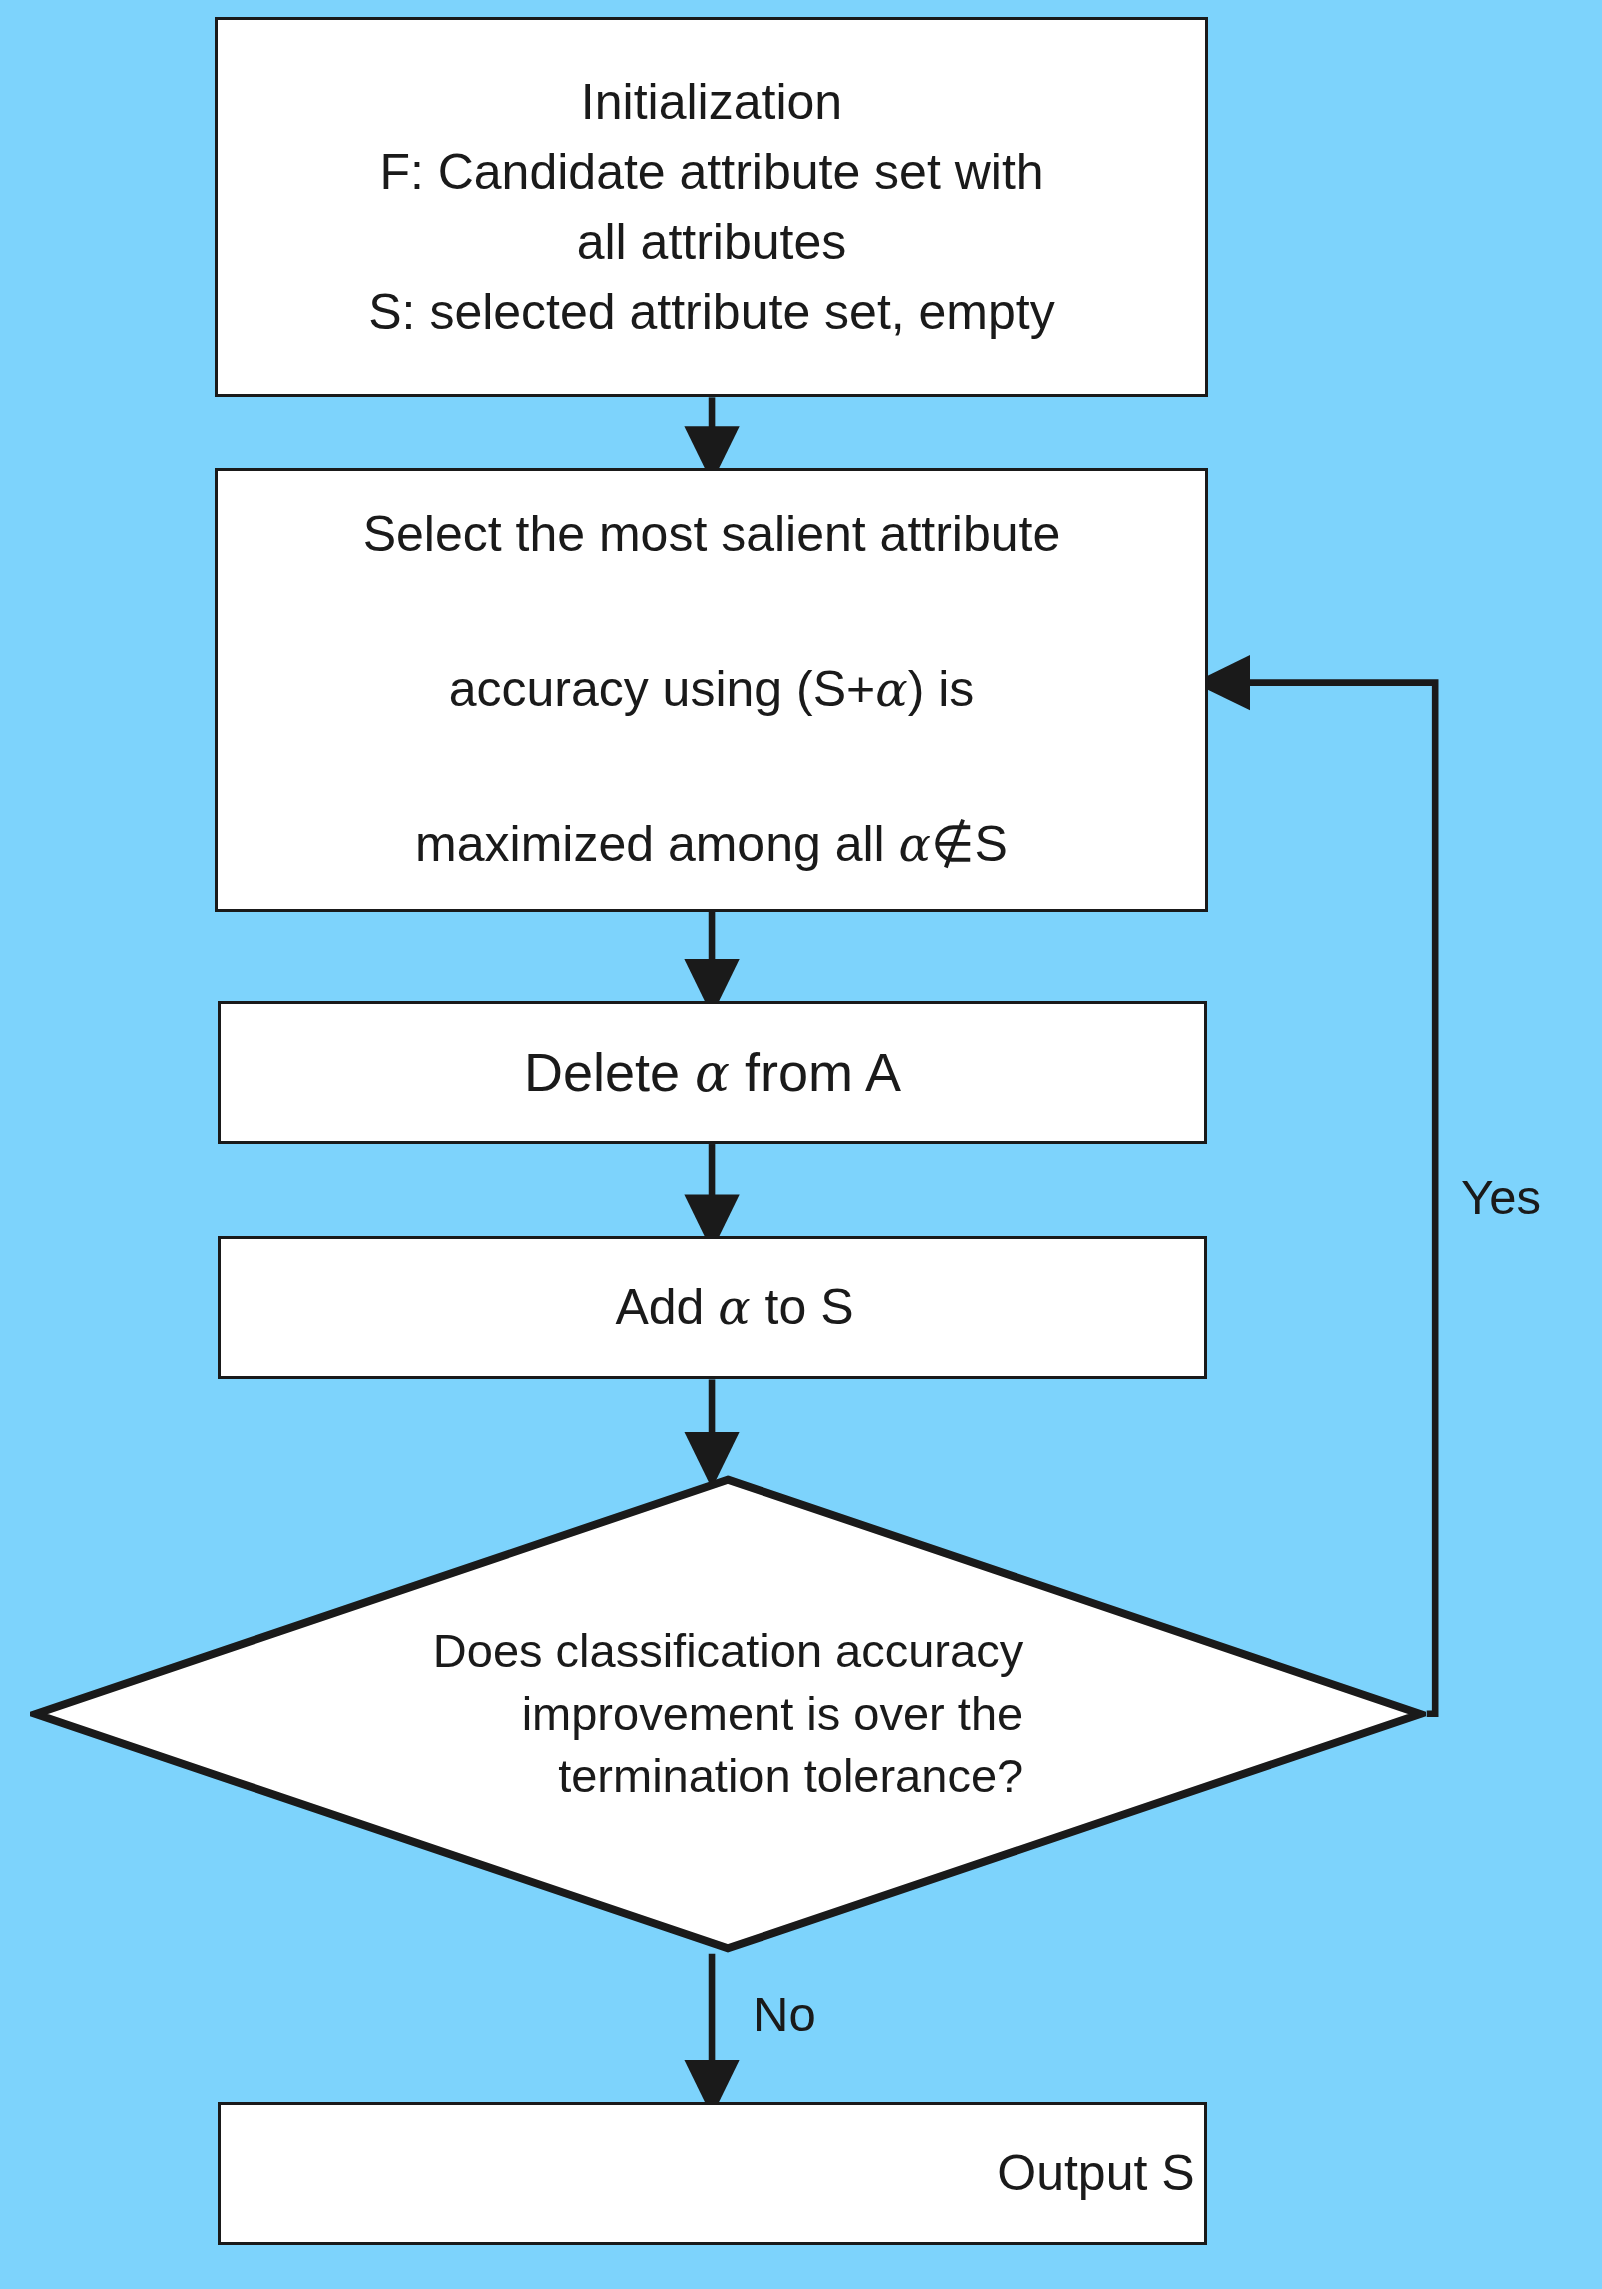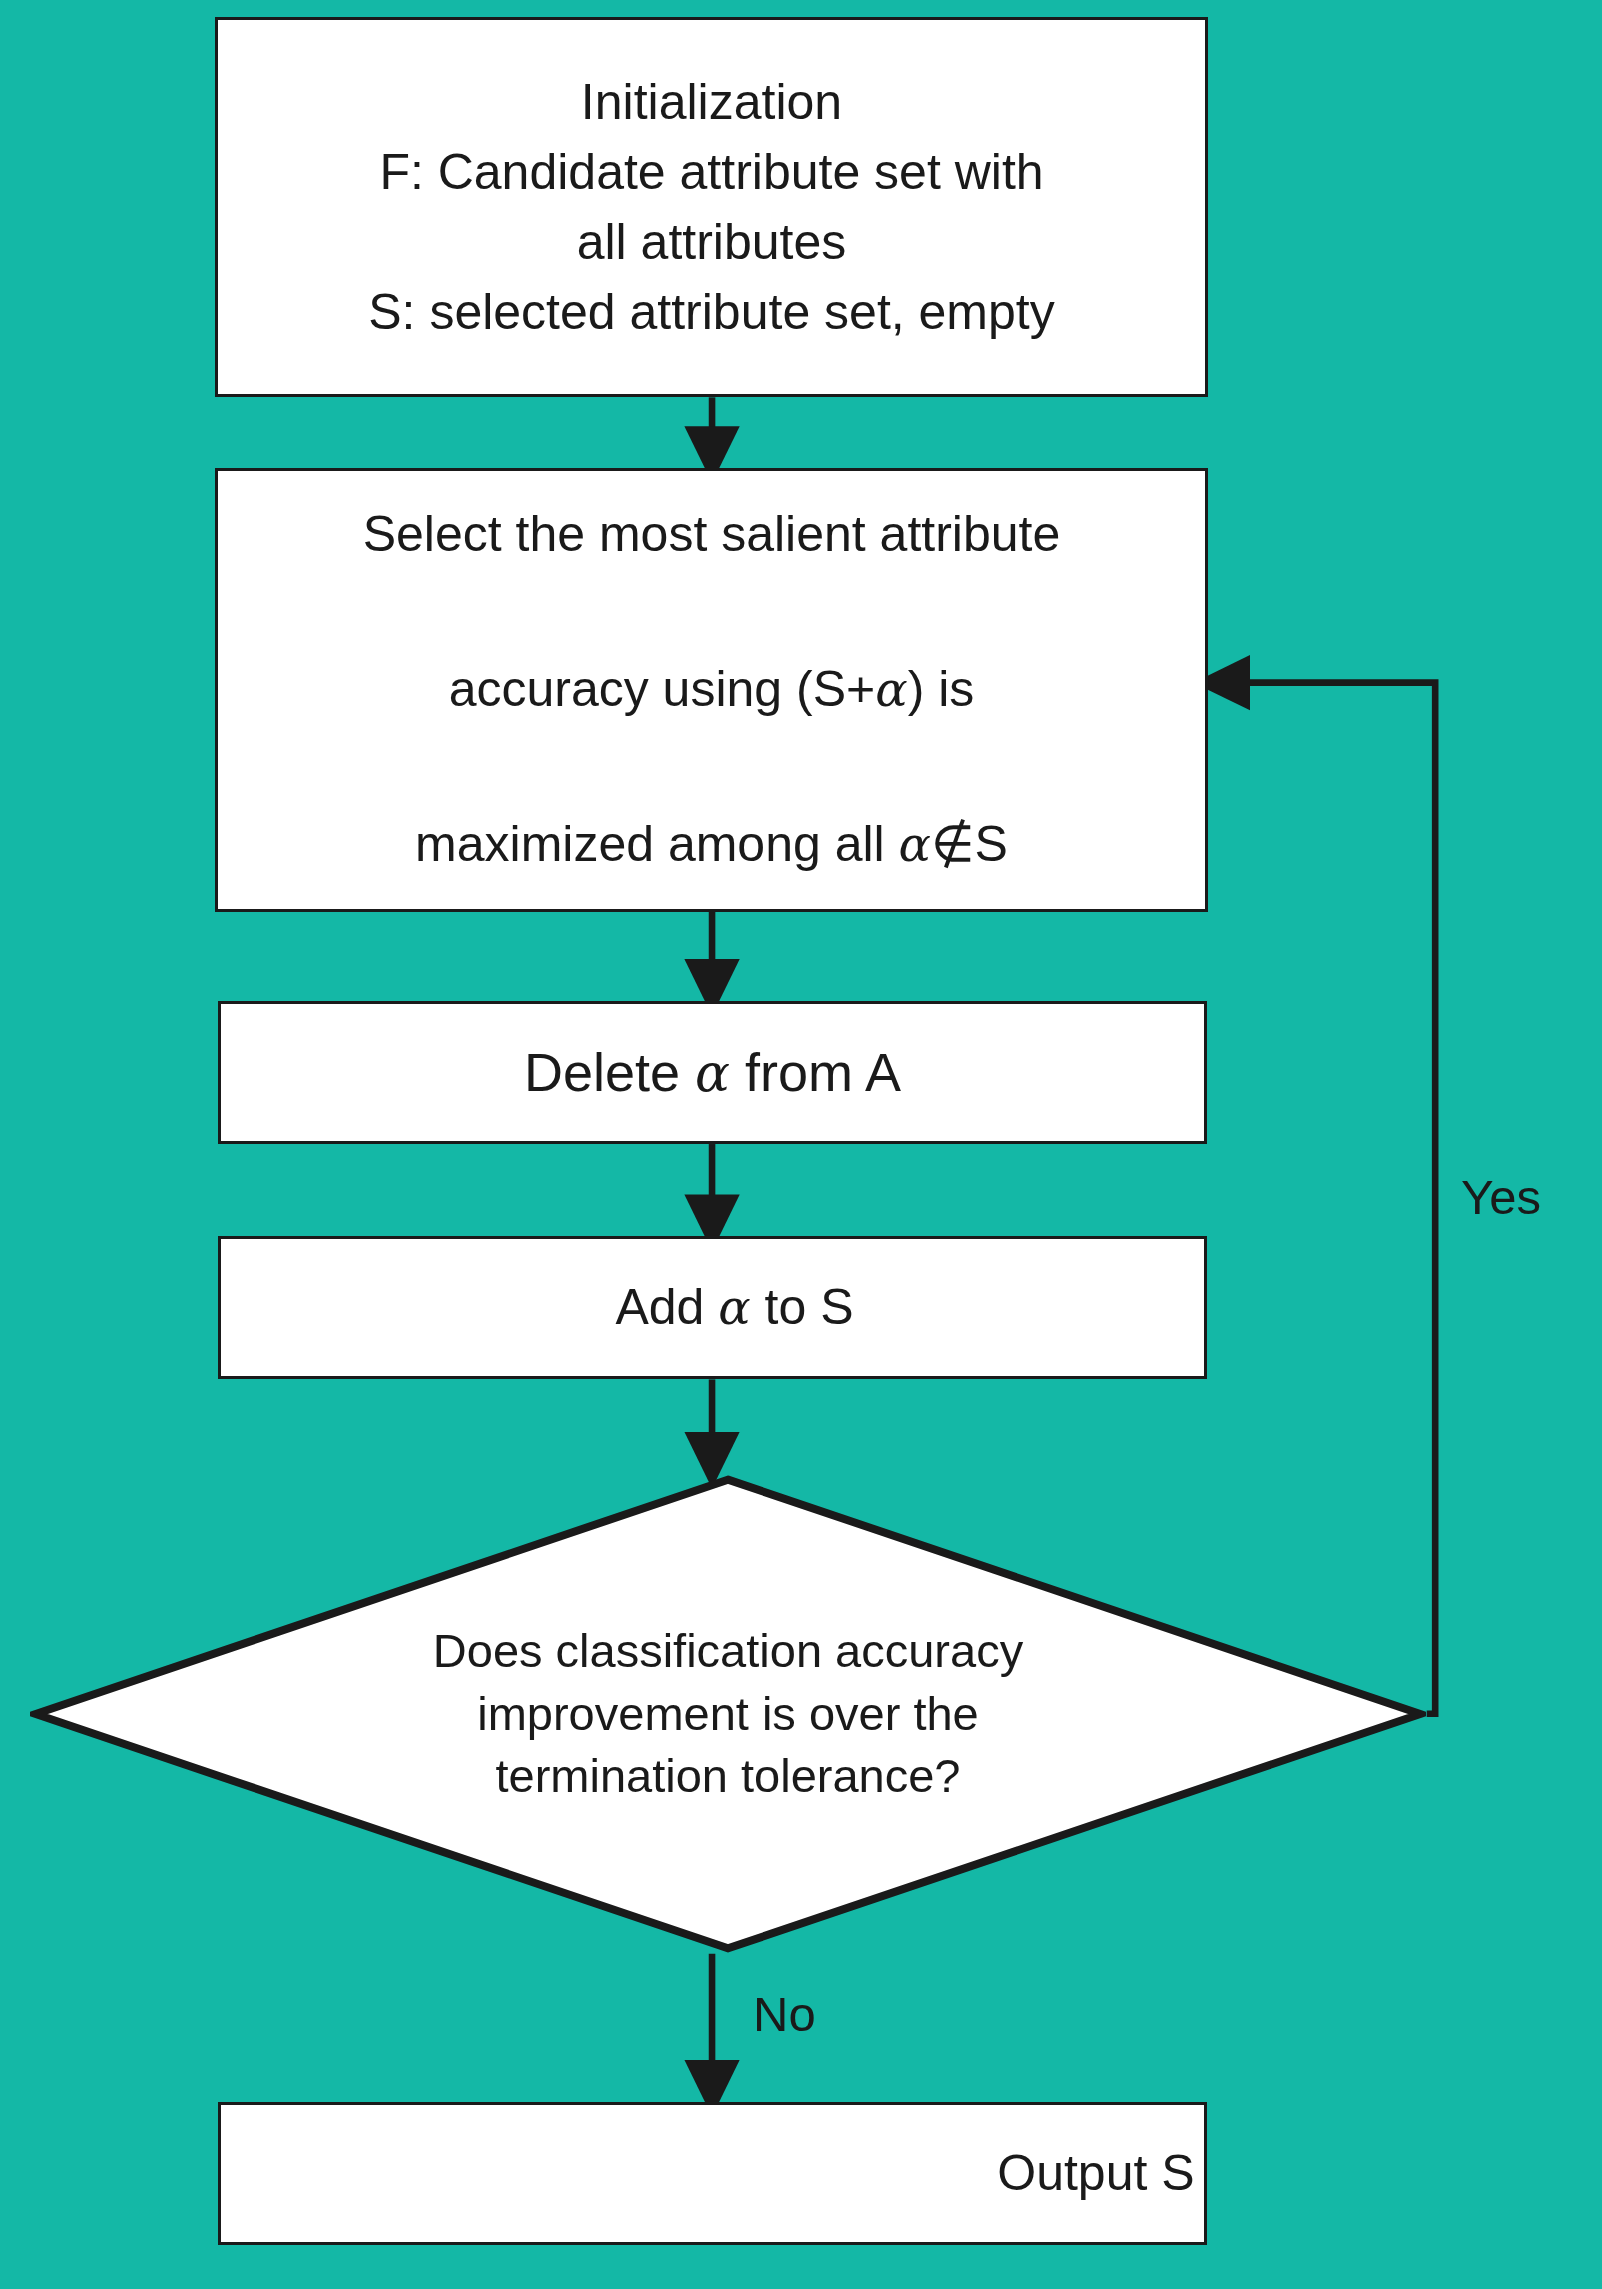--- a/index.html
+++ b/index.html
@@ -9,21 +9,21 @@
     background: #ffffff;
   }
   body {
     font-family: "Liberation Sans", "DejaVu Sans", sans-serif;
     color: #1a1a1a;
   }
   #flow-root {
     position: relative;
     width: 1603px;
     height: 2289px;
-    background: #14b8a6;
+    background: #7dd3fc;
     overflow: hidden;
   }
 
   
   .node-box {
     position: absolute;
     box-sizing: border-box;
     background: #ffffff;
     border: 3.8px solid #1a1a1a;
     display: flex;
@@ -86,21 +86,21 @@
     width: 100%; height: 100%;
     display: block;
   }
   #node-decision .diamond-label {
     position: absolute;
     left: 0; top: 0;
     width: 100%; height: 100%;
     display: flex;
     align-items: center;
     justify-content: center;
-    text-align: center;
+    text-align: right;
     font-size: 47px;
     line-height: 1.33;
     white-space: pre-line;
     color: #1a1a1a;
     pointer-events: none;
   }
 
   
   #connectors {
     position: absolute;

